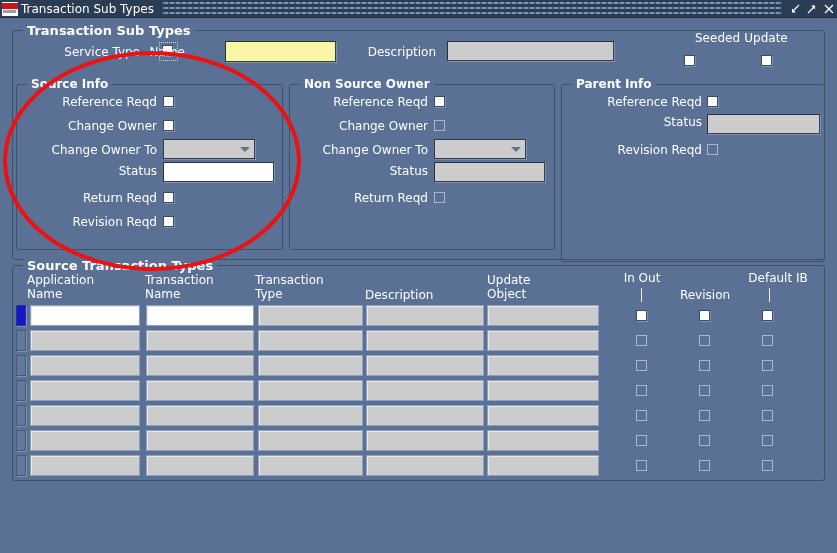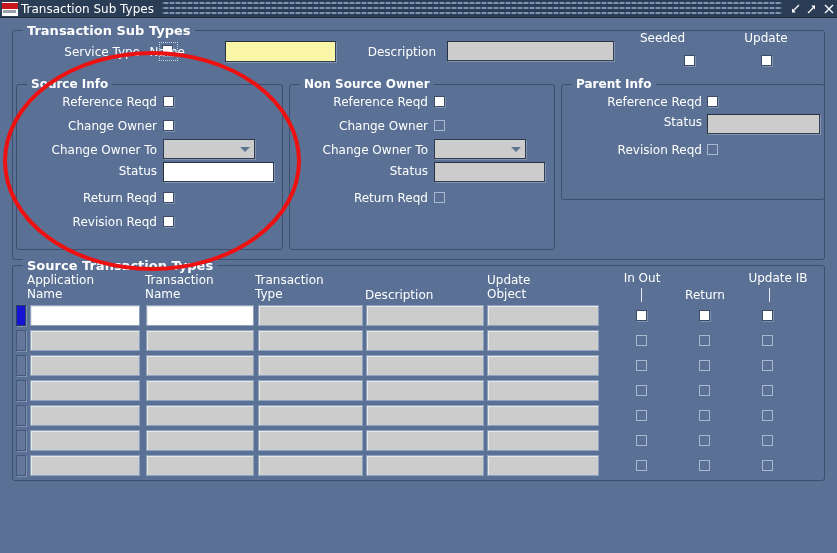--- a/index.html
+++ b/index.html
@@ -229,21 +229,21 @@
 
 <span class="lbl" style="left:20px; top:45px; width:120px;">Service Type</span>
 <div class="cbx focus-ring" style="left:162px; top:45px;"></div>
 
 <span class="lbl" style="left:120px; top:45px; width:65px;">Name</span>
 <div class="field highlight" style="left:225px; top:41px; width:111px; height:21px;"></div>
 
 <span class="lbl" style="left:330px; top:45px; width:106px;">Description</span>
 <div class="field" style="left:447px; top:41px; width:167px; height:20px;"></div>
 
-<span class="lbl center" style="left:640px; top:31px; width:100px; text-align:left;">Seeded</span>
+<span class="lbl center" style="left:640px; top:31px; width:100px; text-align:right;">Seeded</span>
 <div class="cbx" style="left:684px; top:55px;"></div>
 
 <span class="lbl center" style="left:718px; top:31px; width:96px; text-align:center;">Update</span>
 <div class="cbx" style="left:761px; top:55px;"></div>
 
 <div class="group" style="left:16px; top:84px; width:267px; height:166px;">
   <span class="legend">Source Info</span>
 </div>
 
 <span class="lbl" style="left:30px; top:95px; width:127px;">Reference Reqd</span>
@@ -280,21 +280,21 @@
 <div class="combo" style="left:434px; top:139px; width:92px; height:20px;">
   <span class="arrow"></span>
 </div>
 
 <span class="lbl" style="left:290px; top:164px; width:138px;">Status</span>
 <div class="field" style="left:434px; top:162px; width:111px; height:20px;"></div>
 
 <span class="lbl" style="left:300px; top:191px; width:128px;">Return Reqd</span>
 <div class="cbx disabled" style="left:434px; top:192px;"></div>
 
-<div class="group" style="left:561px; top:84px; width:264px; height:116px;">
+<div class="group" style="left:561px; top:84px; width:264px; height:178px;">
   <span class="legend">Parent Info</span>
 </div>
 
 <span class="lbl" style="left:572px; top:95px; width:130px;">Reference Reqd</span>
 <div class="cbx" style="left:707px; top:96px;"></div>
 
 <span class="lbl" style="left:562px; top:115px; width:140px;">Status</span>
 <div class="field" style="left:707px; top:114px; width:113px; height:20px;"></div>
 
 <span class="lbl" style="left:572px; top:143px; width:130px;">Revision Reqd</span>
@@ -310,23 +310,23 @@
 Name</span>
 <span class="col-head" style="left:255px; top:273px; width:105px;">Transaction
 Type</span>
 <span class="col-head" style="left:365px; top:288px; width:115px;">Description</span>
 <span class="col-head" style="left:487px; top:273px; width:90px;">Update
 Object</span>
 
 <span class="col-head center" style="left:600px; top:271px; width:84px;">In Out</span>
 <div class="tick" style="left:641px; top:288px; height:14px;"></div>
 
-<span class="col-head center" style="left:663px; top:288px; width:84px;">Return</span>
-
-<span class="col-head center" style="left:726px; top:271px; width:104px;">Update IB</span>
+<span class="col-head center" style="left:663px; top:288px; width:84px;">Revision</span>
+
+<span class="col-head center" style="left:726px; top:271px; width:104px;">Default IB</span>
 <div class="tick" style="left:769px; top:288px; height:14px;"></div>
 
 <div id="grid">
     <div class="rowmark current" style="left: 16px; top: 305px; height: 21px;"></div>
     <div class="cell editable" style="left: 30px; top: 305px; width: 110px; height: 21px;"></div>
     <div class="cell editable" style="left: 146px; top: 305px; width: 108px; height: 21px;"></div>
     <div class="cell" style="left: 258px; top: 305px; width: 105px; height: 21px;"></div>
     <div class="cell" style="left: 366px; top: 305px; width: 118px; height: 21px;"></div>
     <div class="cell" style="left: 487px; top: 305px; width: 112px; height: 21px;"></div>
     <div class="cbx" style="left: 636px; top: 310px;"></div>

